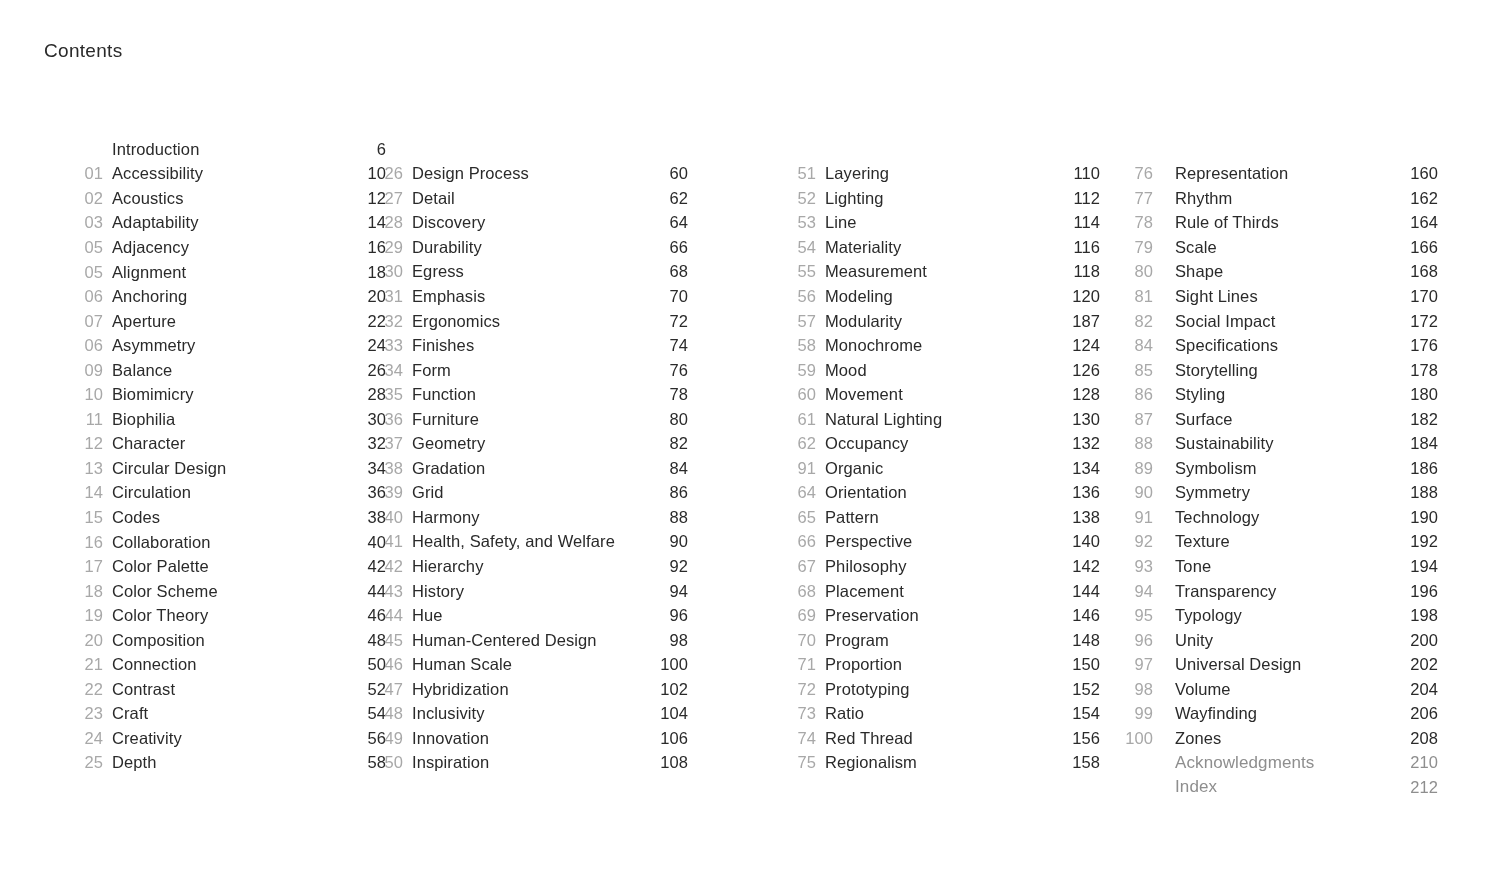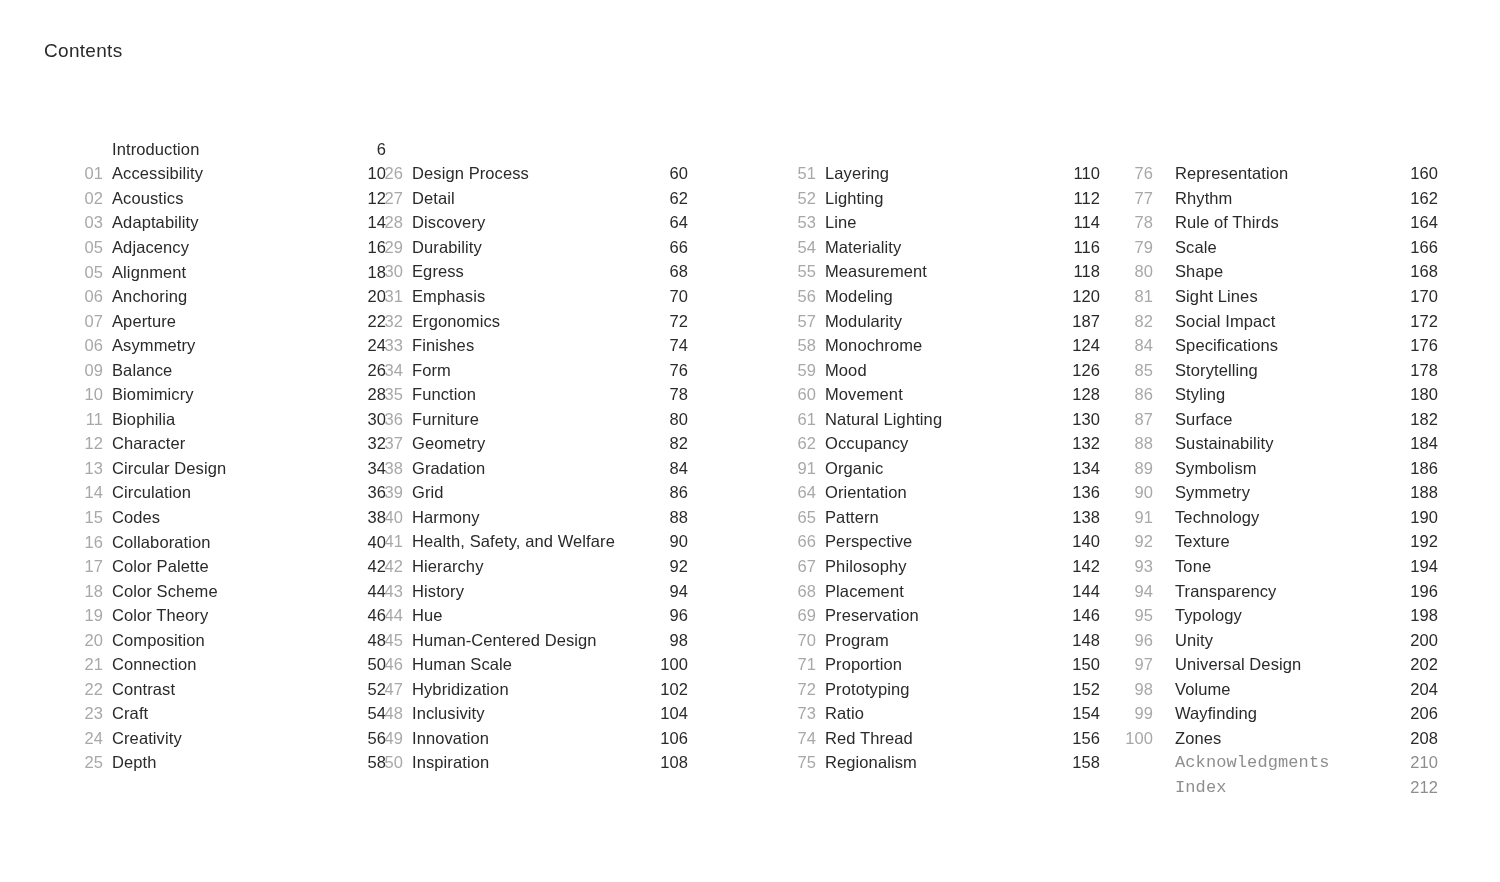--- a/index.html
+++ b/index.html
@@ -54,21 +54,21 @@
     color:var(--text);
   }
   .col4 .label{margin-left:22px;}
   .page{
     margin-left:8px;
     text-align:right;
     color:var(--text);
     flex:0 0 auto;
   }
   .row.muted .label{
-    font-family:Liberation Mono, monospace;
+    font-family:Liberation Sans, sans-serif;
     font-size:17px;
     color:var(--backmatter);
   }
   .row.muted .page{
     color:var(--backmatter);
     margin-left:8px;
   }
 </style>
 </head>
 <body>

